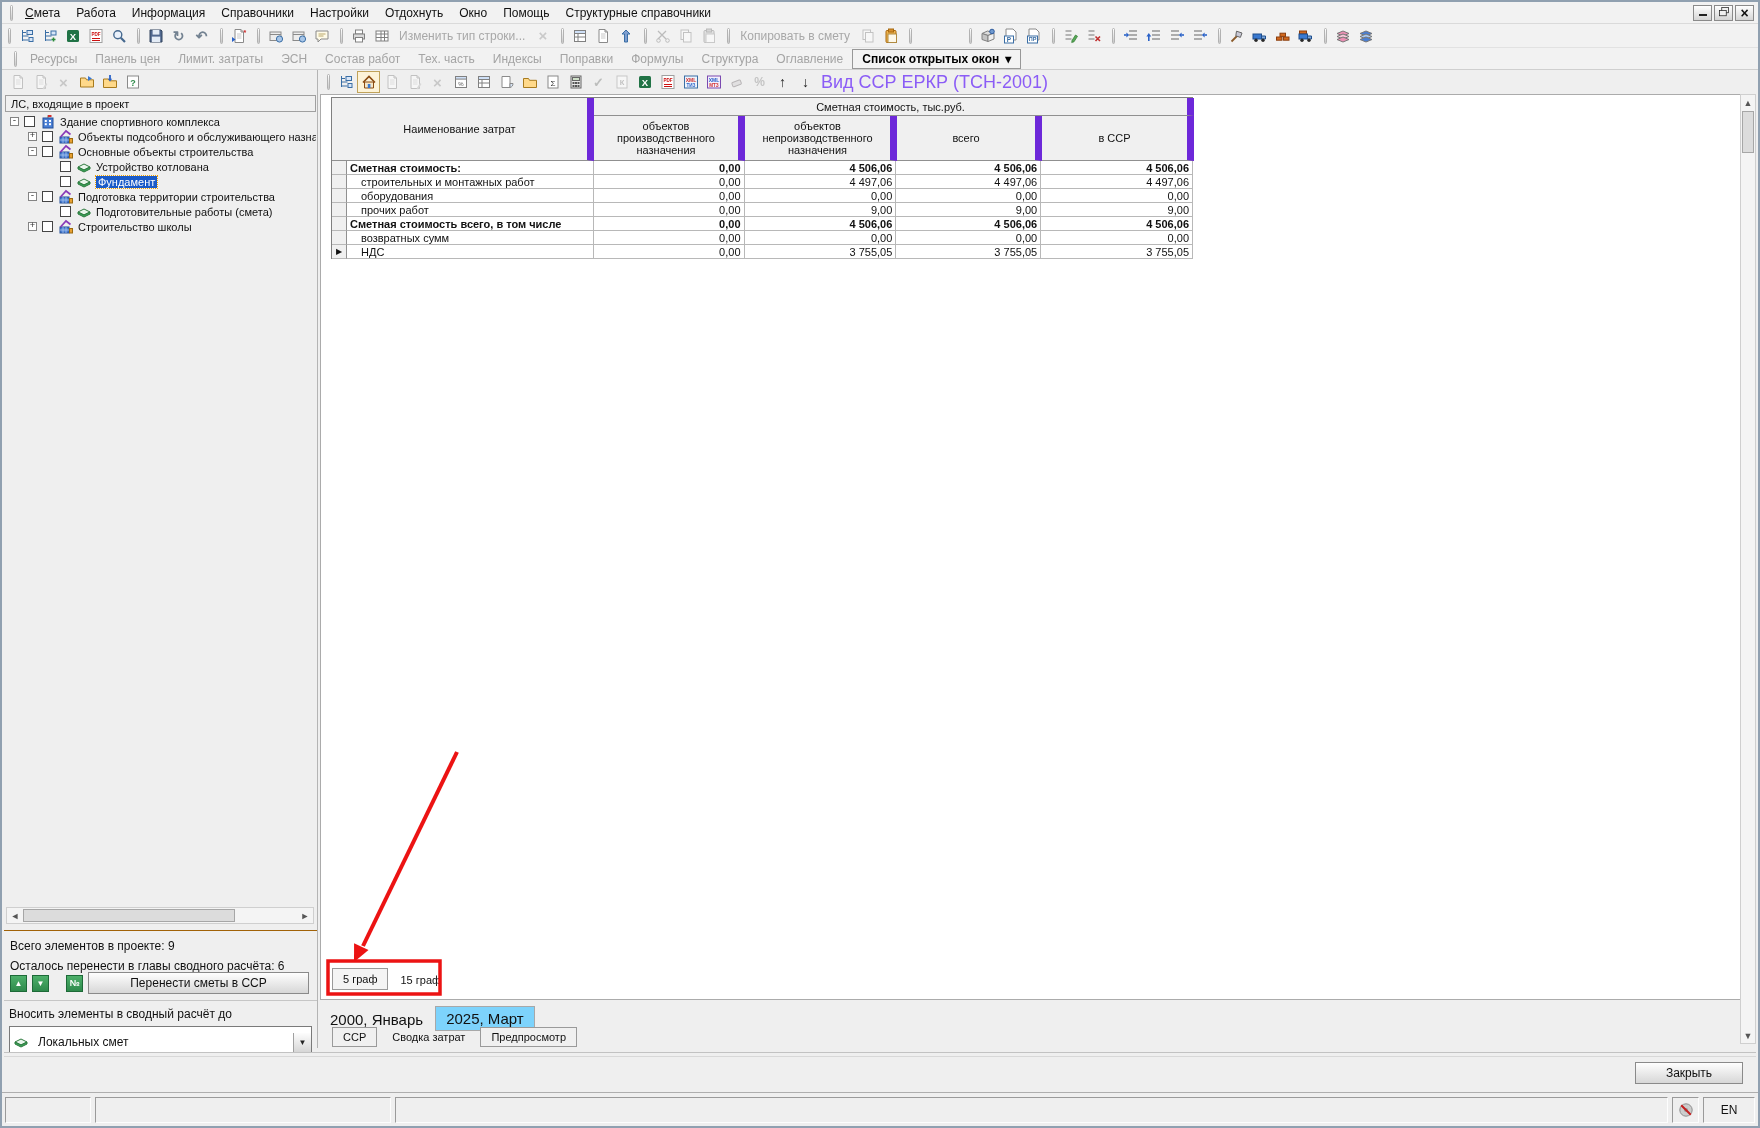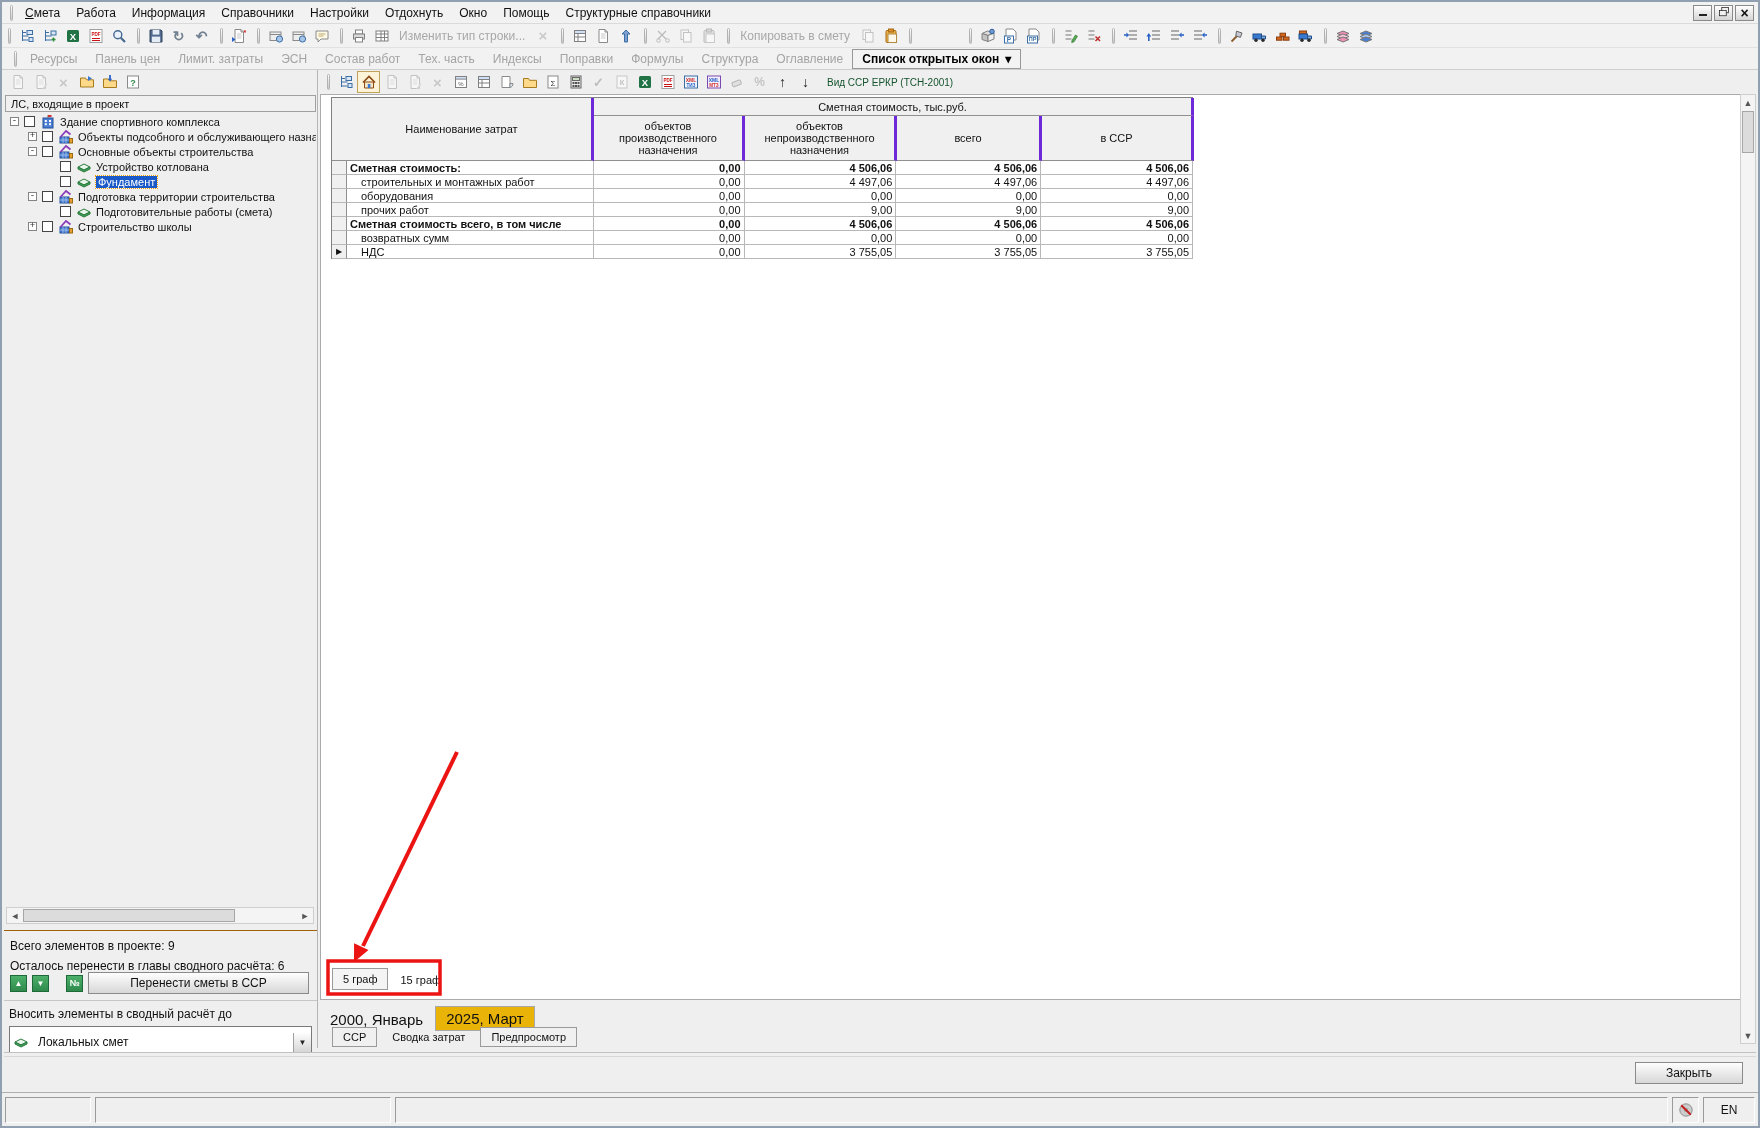--- a/index.html
+++ b/index.html
@@ -40,42 +40,42 @@
 #lp-btns{position:absolute;top:902px;left:6px;right:8px;display:flex;align-items:center}
 .gbtn{width:17px;height:17px;background:linear-gradient(#4db06a,#2e8a4c);border:1px solid #1d6a38;color:#fff;font-size:8px;display:flex;align-items:center;justify-content:center;font-weight:bold;margin-right:5px;flex:none}
 .btn{background:linear-gradient(#fefefe,#d7d7d7);border:1px solid #8a8a8a;font-size:12px;font-family:inherit;color:#111}
 #transfer{flex:1;margin-left:0;height:22px}
 #lp-combo-sec{position:absolute;top:930px;left:0;right:0;border-top:1px solid #c6c6c6;padding:6px 5px 0 5px;font-size:12px}
 .combo{height:32px;background:#fff;border:1px solid #7a7a7a;display:flex;align-items:center;padding-left:3px;margin-top:5px}
 .combo .val{flex:1;margin-left:5px;font-size:12px}
 .dbtn{width:18px;height:19px;background:linear-gradient(#fdfdfd,#d6d6d6);border-left:1px solid #a0a0a0;display:flex;align-items:center;justify-content:center;font-size:8px;color:#222;flex:none}
 #mainpanel{position:absolute;left:317px;top:68px;right:2px;bottom:78px}
 .mp-toolbar{height:24px;display:flex;align-items:center;padding-left:4px;overflow:hidden}
-.viewlabel{font-size:10px;margin-left:10px;white-space:nowrap;color:#14532d}
+.viewlabel{font-size:18px;margin-left:4px;white-space:nowrap;color:#8b5cf6}
 #canvas{position:absolute;left:1px;top:24px;width:1424px;height:906px;background:#fff;border:1px solid #ababab}
 #vscroll{position:absolute;right:0;top:24px;width:16px;height:950px;background:#f4f4f4;border:1px solid #cfcfcf;display:flex;flex-direction:column;align-items:center}
 #vscroll .sthumb{width:12px;height:42px;margin-top:1px}
 .spacer{flex:1}
 #tbl{position:absolute;left:10px;top:2px;width:862px;border-left:1px solid #808080;border-top:1px solid #808080;font-size:11px}
 .hwrap{position:relative;height:63px;background:#f0f0f0}
-.hcell{position:absolute;border-right:3px solid #6d28d9;border-bottom:1px solid #909090;display:flex;align-items:center;justify-content:center;text-align:center;line-height:12px;padding:1px 2px}
+.hcell{position:absolute;border-right:7px solid #6d28d9;border-bottom:1px solid #909090;display:flex;align-items:center;justify-content:center;text-align:center;line-height:12px;padding:1px 2px}
 .drow{display:flex;height:14px}
 .dc{border-right:1px solid #b8b8b8;border-bottom:1px solid #b8b8b8;background:#fff;display:flex;align-items:center;overflow:hidden;white-space:nowrap}
 .c0{width:15px;background:#f0f0f0;justify-content:center;border-right-color:#909090}
 .c1{width:247px;padding-left:3px}
 .c1.ind{padding-left:14px}
 .cv{justify-content:flex-end;padding-right:3px}
 .c2{width:151px}.c3{width:152px}.c4{width:145px}.c5{width:152px}
 .bold{font-weight:bold}
 #graf-tabs{position:absolute;left:13px;top:898px;display:flex;z-index:5;font-size:11px;align-items:flex-end}
 .gtab{padding:4px 10px;margin-right:2px}
 .gtab.active{background:#f4f4f4;border:1px solid #9a9a9a}
 #period-tabs{position:absolute;left:1px;top:936px;display:flex;align-items:flex-end;font-size:15px;z-index:5}
 .ptab{padding:3px 10px;margin-right:2px}
-.ptab.active{background:#eab308;border:1px solid #a8a8a8}
+.ptab.active{background:#7dd3fc;border:1px solid #a8a8a8}
 #bottom-tabs{position:absolute;left:13px;top:957px;display:flex;font-size:11px;z-index:5}
 .btab{padding:3px 10px;margin-right:4px;border:1px solid #9a9a9a;background:#f0f0f0}
 .btab.active{border:1px solid transparent;background:transparent}
 #bottombar{position:absolute;left:2px;right:2px;bottom:34px;height:40px;background:#efefef;border-top:1px solid #c2c2c2}
 #bottombar .inner-line{position:absolute;top:3px;left:0;right:0;border-top:1px solid #d8d8d8}
 #closebtn{position:absolute;right:13px;top:9px;width:108px;height:22px}
 #statusbar{position:absolute;left:0;right:0;bottom:0;height:34px;background:#efefef;border-top:1px solid #aeaeae;display:flex;align-items:center;padding:0 3px;gap:4px}
 .spanel{height:26px;border:1px solid;border-color:#9a9a9a #fdfdfd #fdfdfd #9a9a9a;background:#efefef;display:flex;align-items:center;justify-content:center}
 #anno{position:absolute;left:0;top:0;pointer-events:none;z-index:60}
 svg text{font-family:"Liberation Sans",sans-serif}

